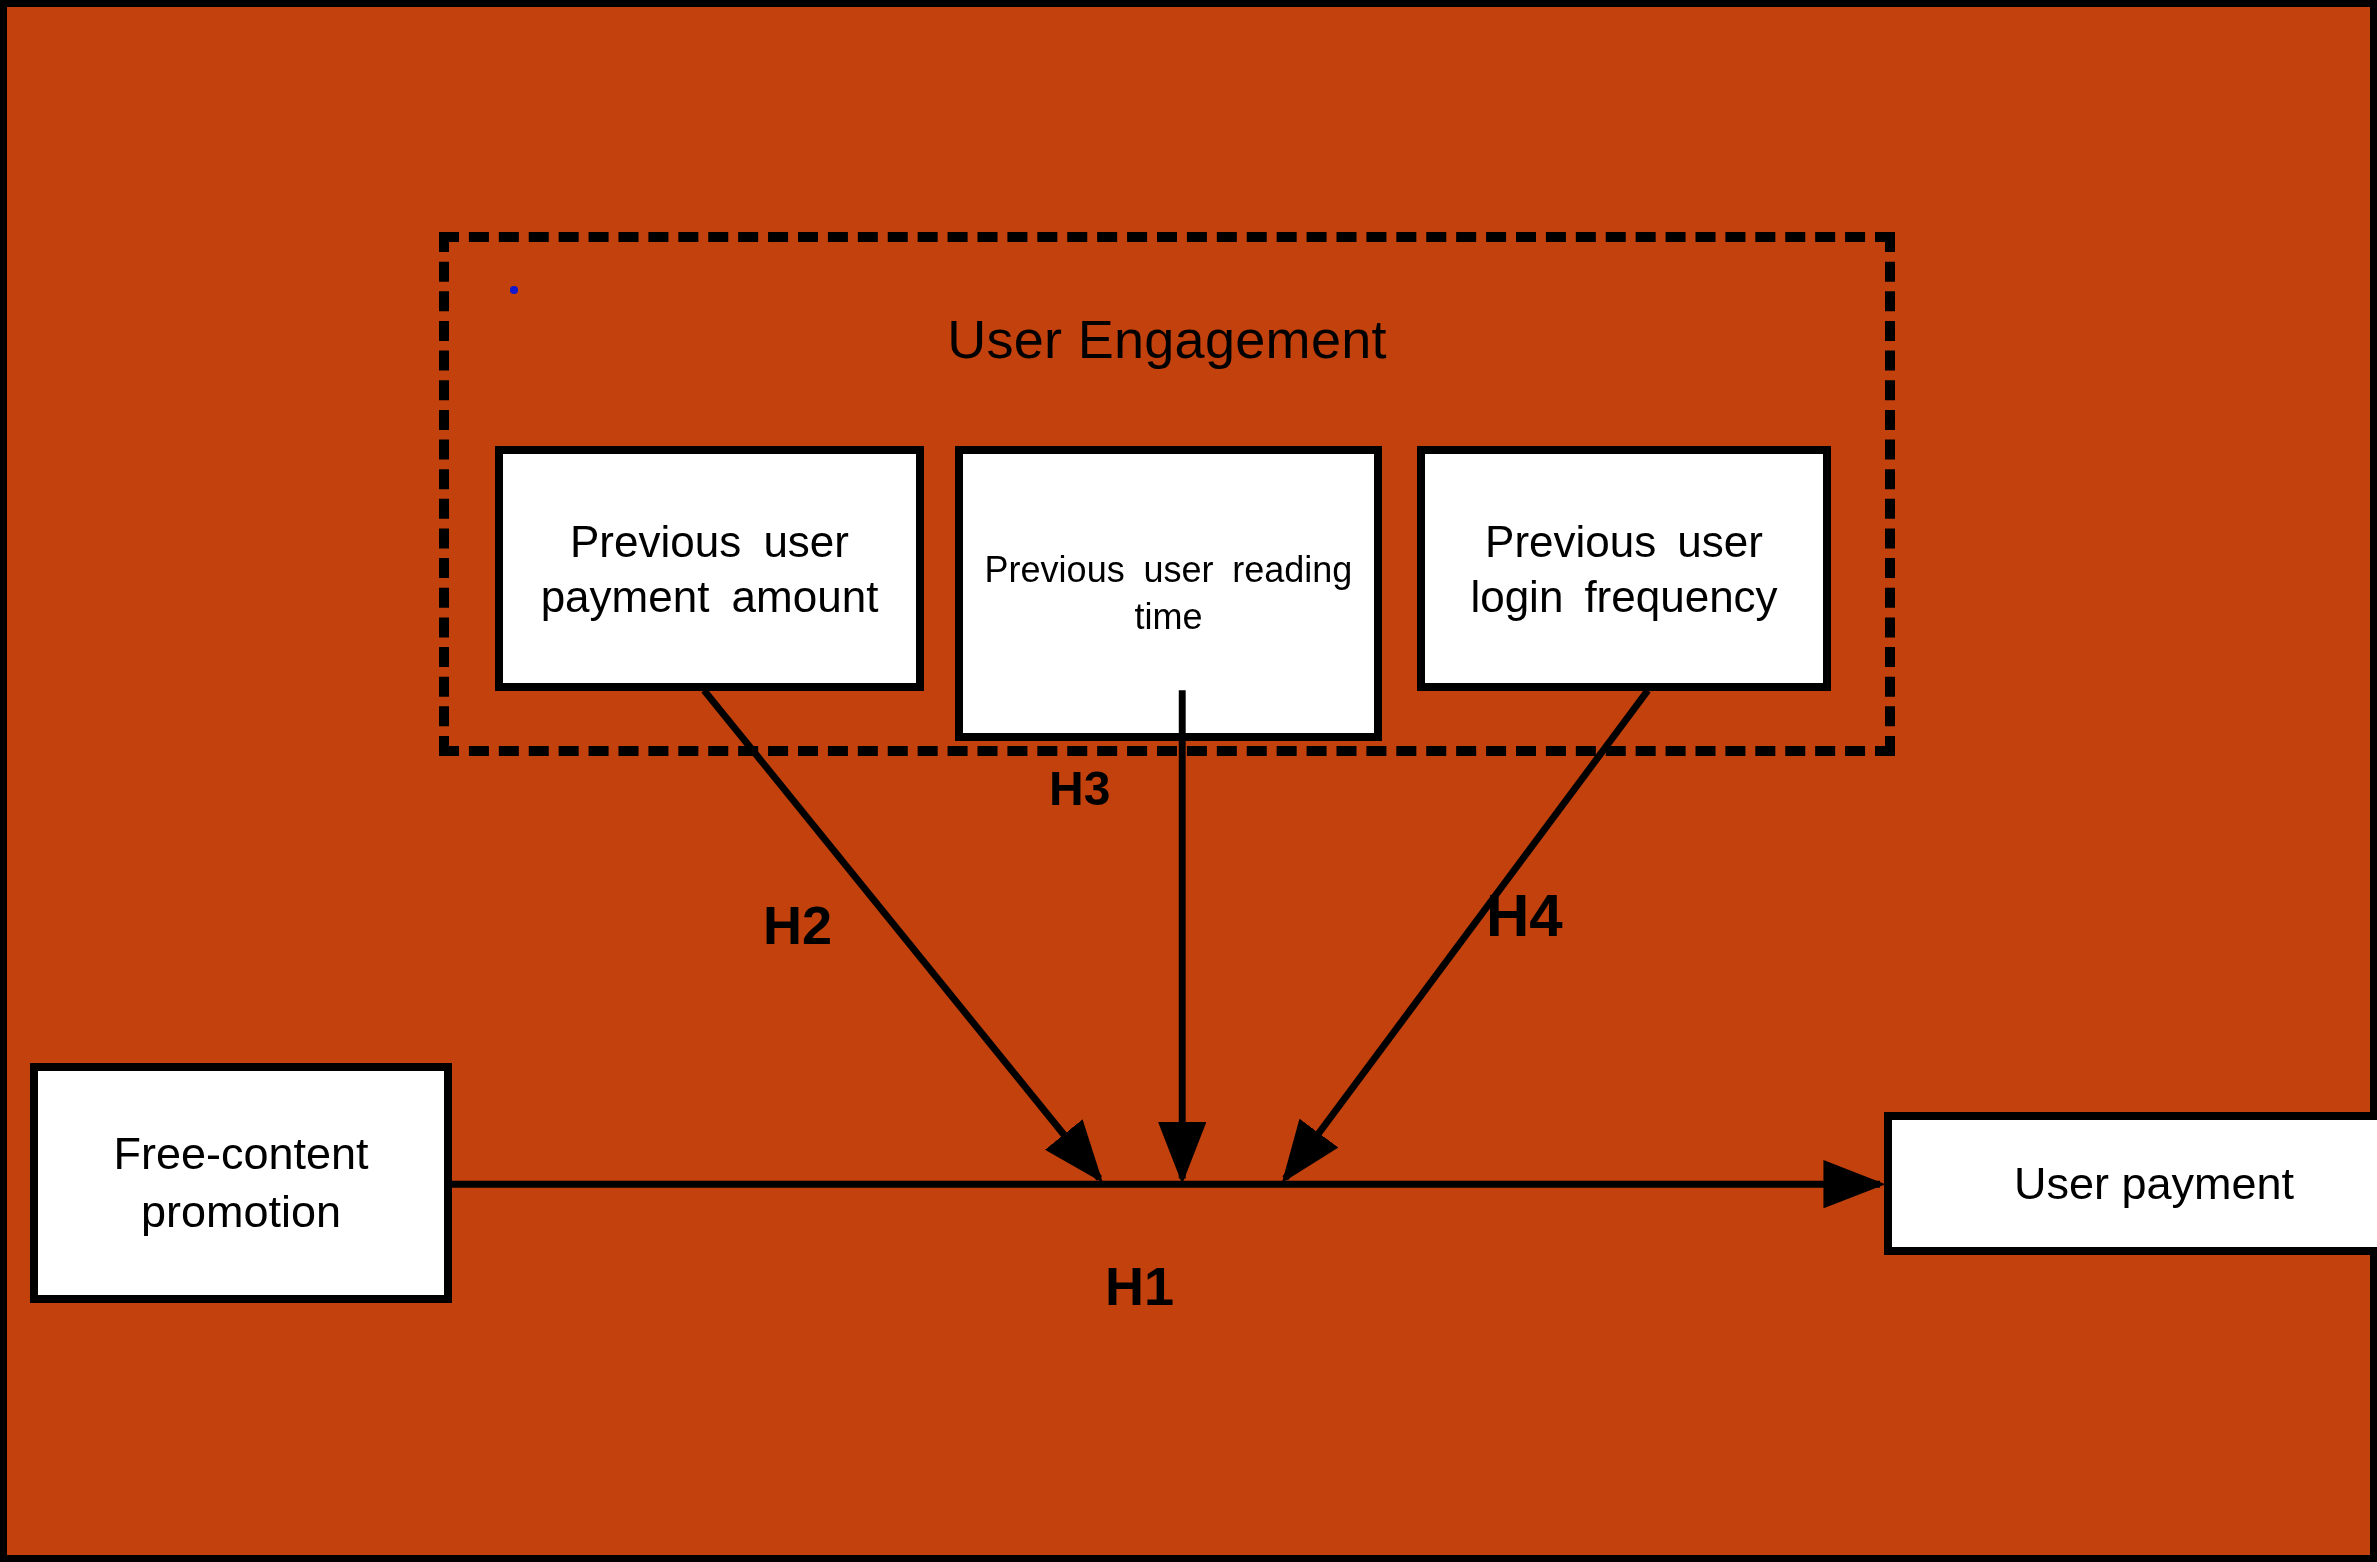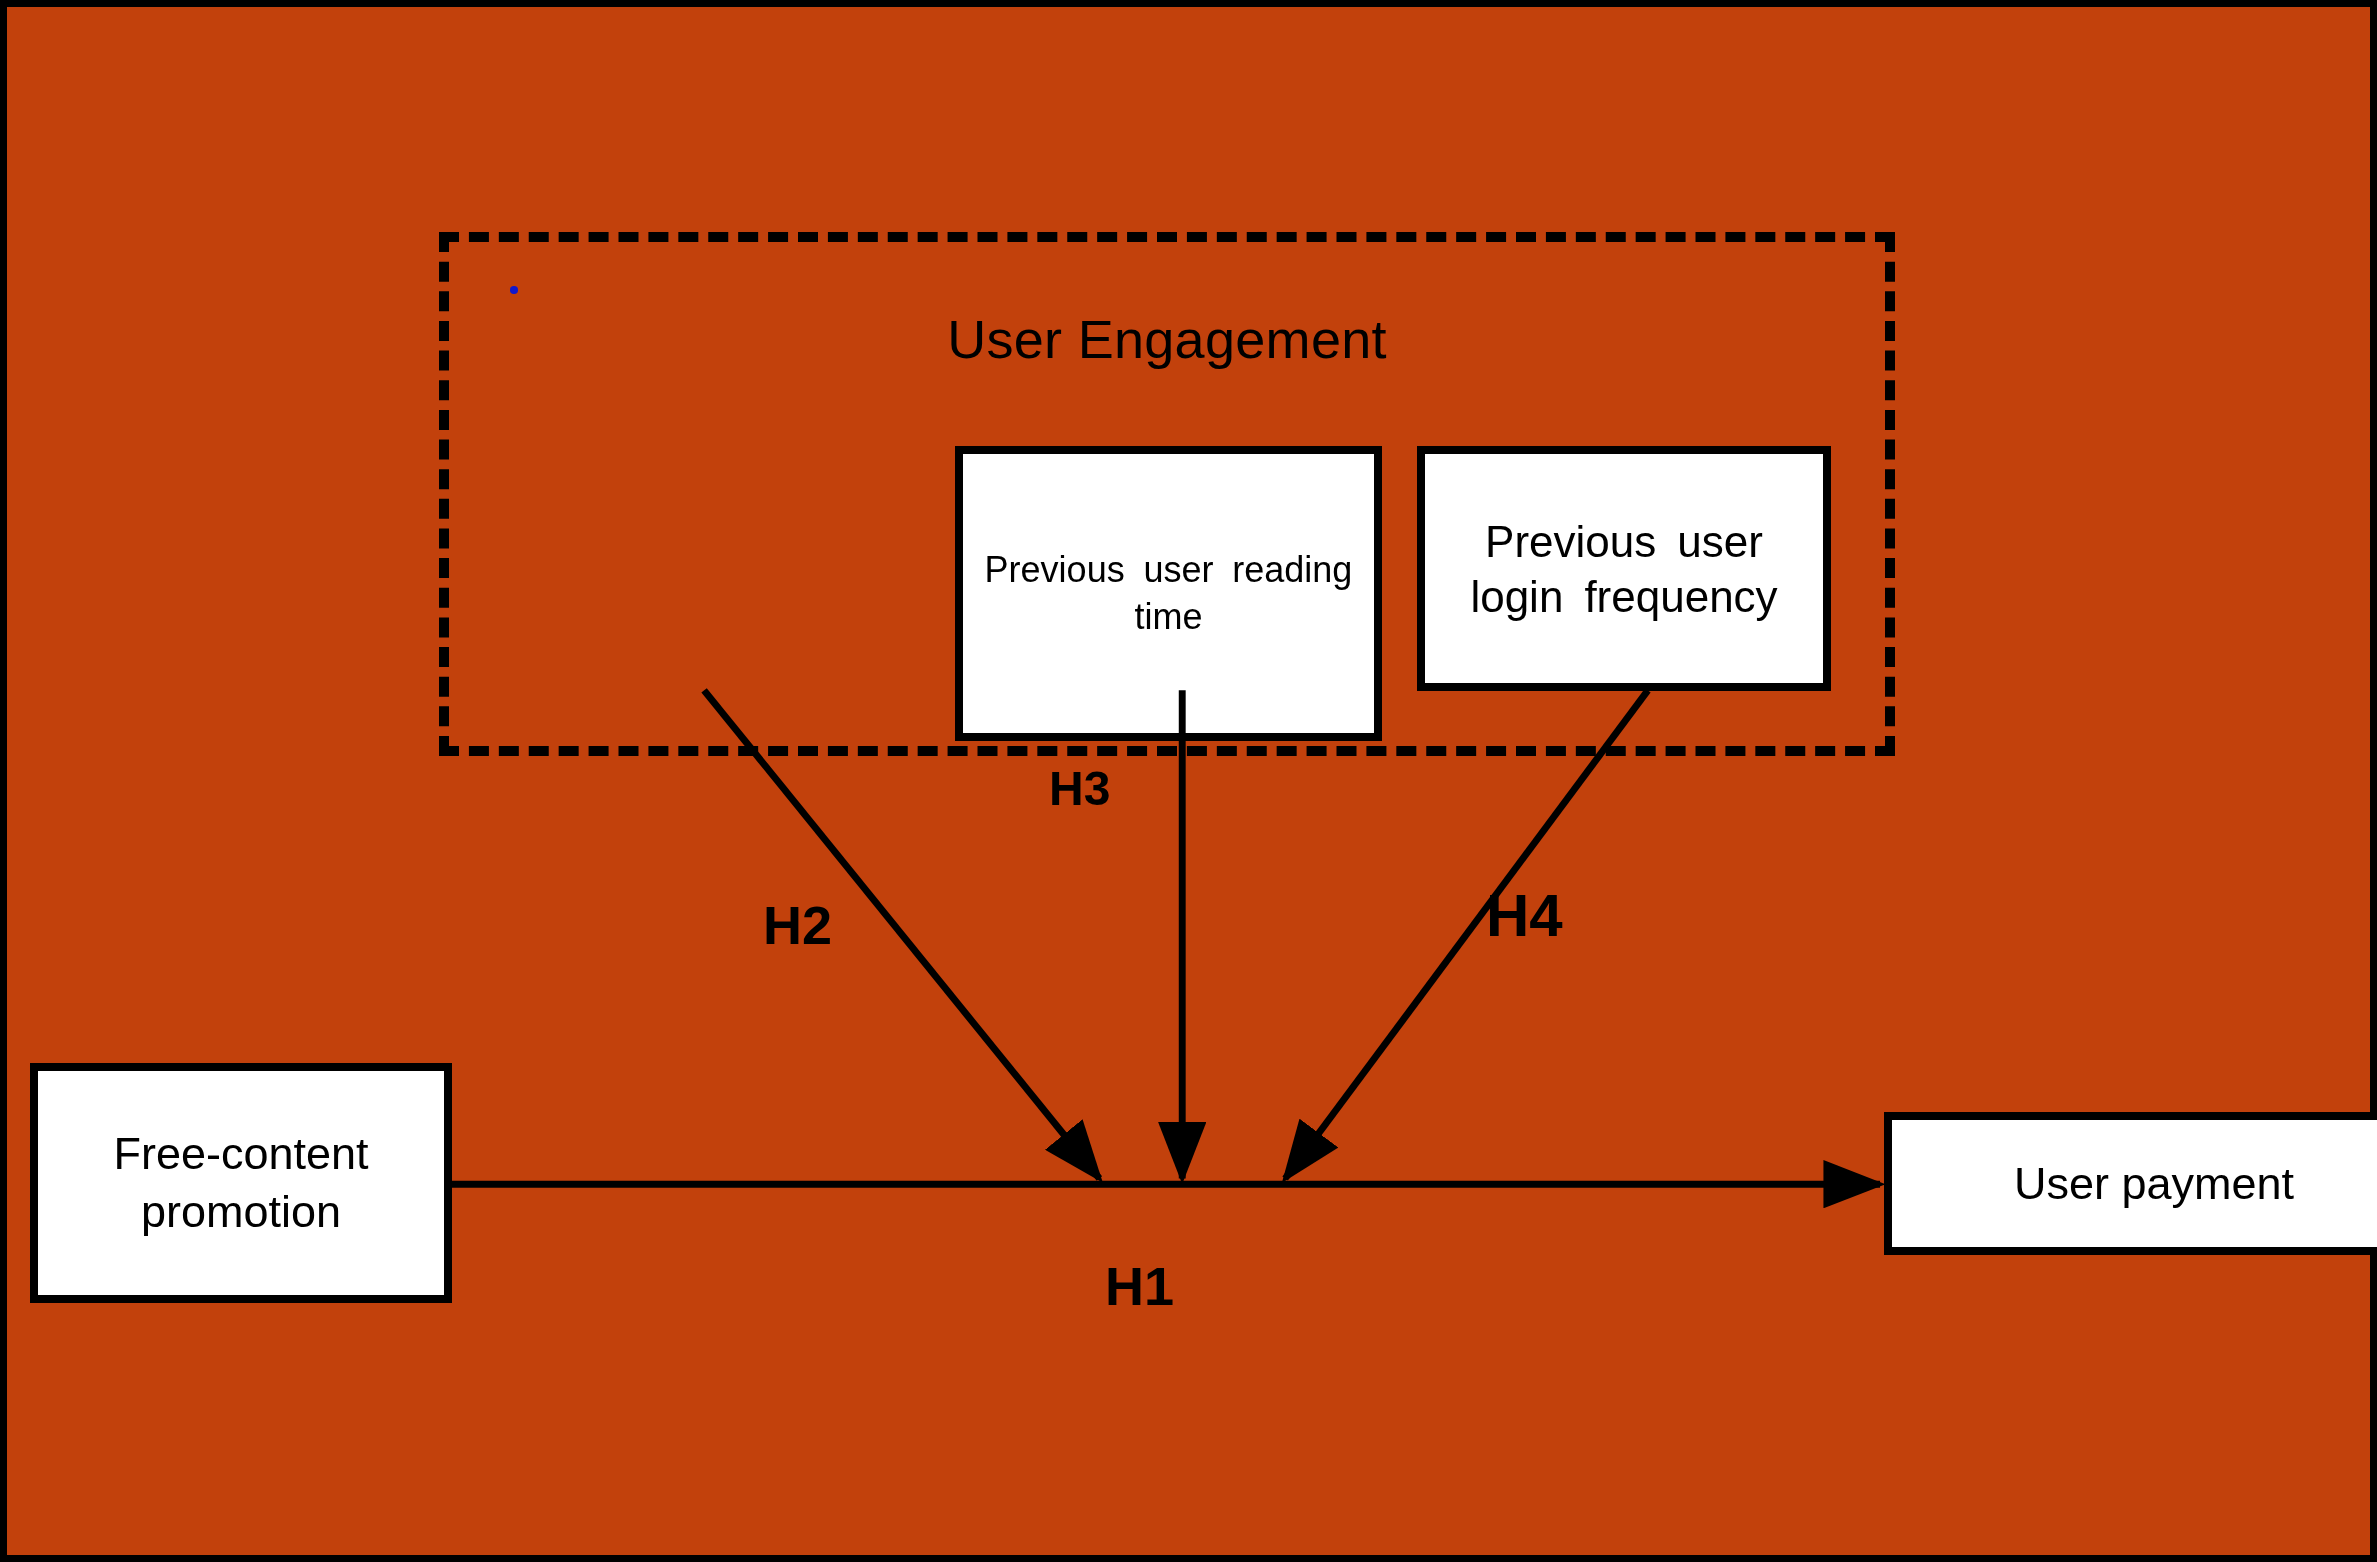--- a/index.html
+++ b/index.html
@@ -143,20 +143,23 @@
 <div id="canvas">
 
   <div id="outer-frame"></div>
 
   <div id="engagement-group"></div>
 
   <div id="engagement-title">User Engagement</div>
 
   <div id="blue-dot"></div>
 
+  <div class="node-box" id="box-payment-amount">
+    <span class="node-label">Previous user payment amount</span>
+  </div>
 
   <div class="node-box" id="box-reading-time">
     <span class="node-label">Previous user reading time</span>
   </div>
 
   <div class="node-box" id="box-login-frequency">
     <span class="node-label">Previous user login frequency</span>
   </div>
 
   <div class="node-box" id="box-free-content">

